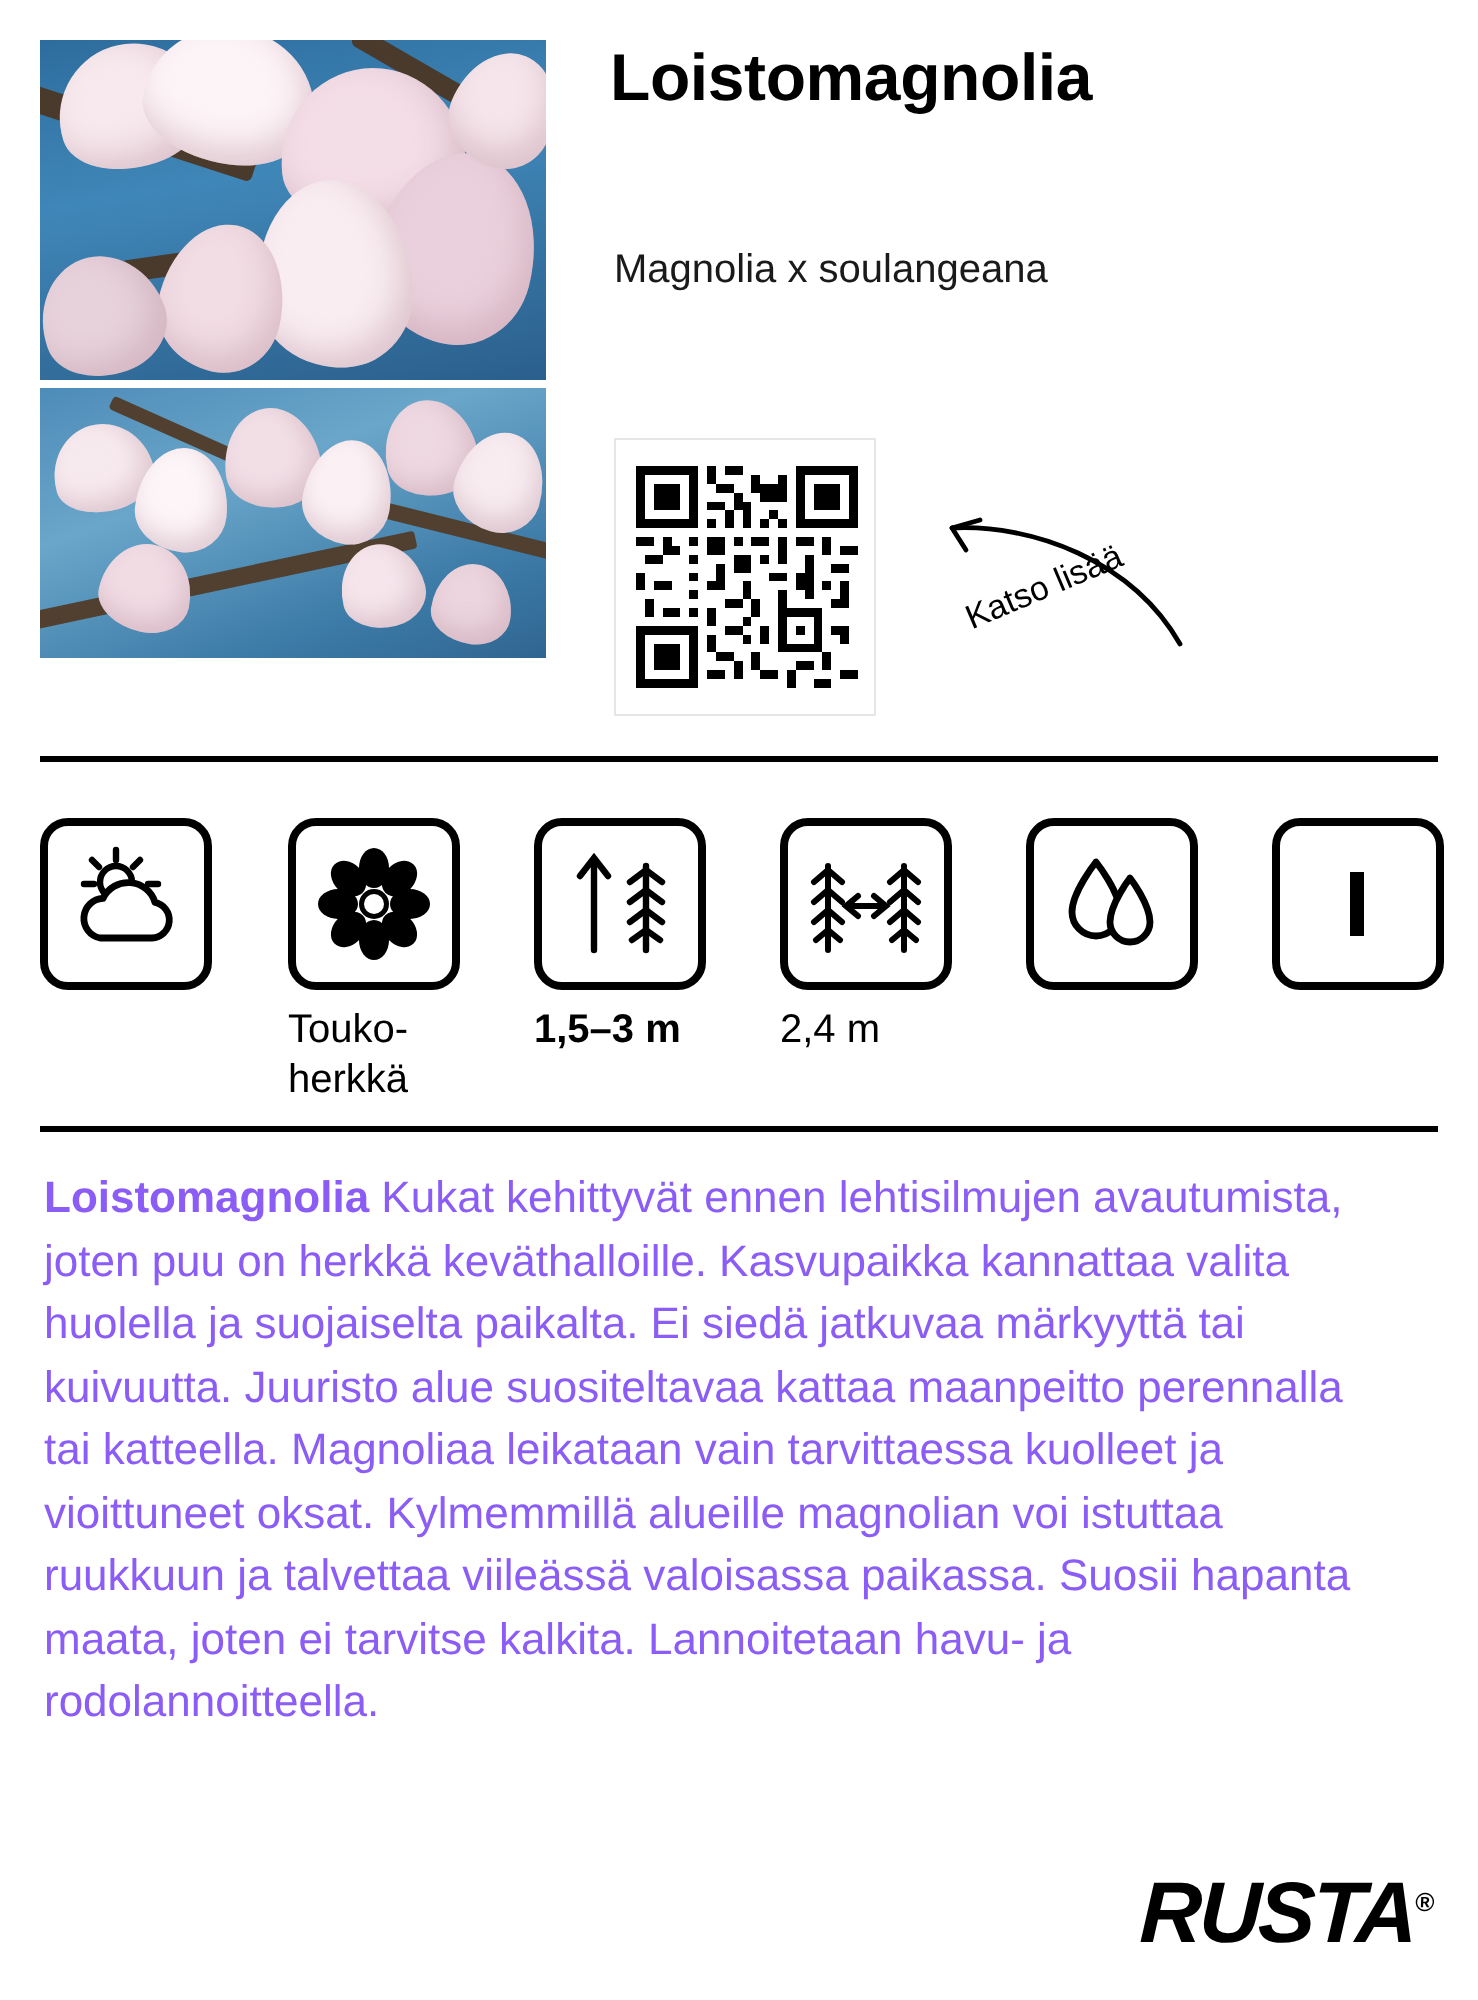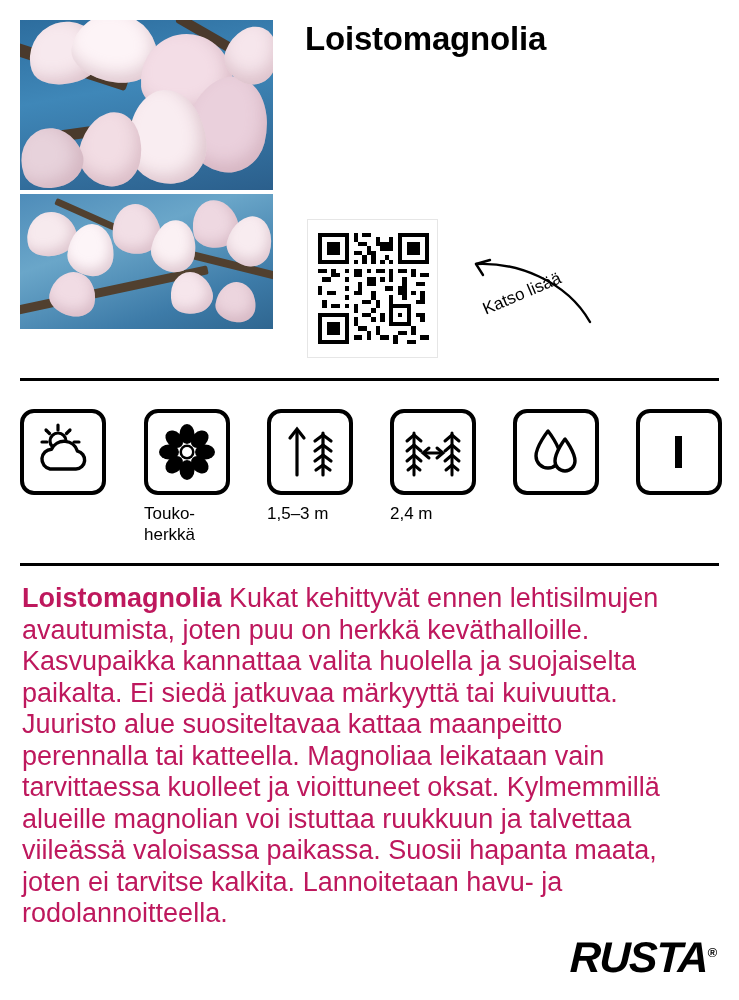--- a/index.html
+++ b/index.html
@@ -149,34 +149,34 @@
   .icon-box {
     width: 86px;
     height: 86px;
     border: 4px solid #000;
     border-radius: 14px;
     box-sizing: border-box;
     position: relative;
   }
   .icon-label {
     margin-top: 8px;
-    font-size: 17px;
+    font-size: 20px;
     line-height: 1.25;
     text-align: left;
   }
 
   
   .body-text {
     position: absolute;
     left: 22px;
     top: 583px;
     width: 660px;
-    font-size: 27px;
+    font-size: 22px;
     line-height: 31.5px;
-    color: #be185d;
+    color: #8b5cf6;
     text-align: left;
   }
   .body-text b { font-weight: bold; }
 
   
   .logo {
     position: absolute;
     right: 22px;
     bottom: 18px;
     font-size: 43px;
@@ -225,20 +225,21 @@
       <div class="pet" style="left:132px; top:26px; width:44px; height:52px; background:#fbf1f4; transform:rotate(10deg);"></div>
       <div class="pet" style="left:172px; top:6px; width:46px; height:48px; background:#eed8e1; transform:rotate(-12deg);"></div>
       <div class="pet" style="left:208px; top:22px; width:44px; height:50px; background:#f8ecf0; transform:rotate(16deg);"></div>
       <div class="pet" style="left:30px; top:78px; width:46px; height:44px; background:#f1dce4; transform:rotate(12deg);"></div>
       <div class="pet" style="left:150px; top:78px; width:42px; height:42px; background:#f6e6ec; transform:rotate(-14deg);"></div>
       <div class="pet" style="left:196px; top:88px; width:40px; height:40px; background:#ecd5de; transform:rotate(8deg);"></div>
     </div>
   </div>
 
   <div class="title">Loistomagnolia</div>
+  <div class="latin">Magnolia x soulangeana</div>
 
   <div class="qr-box">
     <svg class="qr-canvas" viewBox="0 0 25 25" shape-rendering="crispEdges">
       <rect width="25" height="25" fill="#ffffff"></rect>
       <g fill="#000000">
 
         <rect x="0" y="0" width="7" height="1"></rect>
           <rect x="0" y="6" width="7" height="1"></rect>
         <rect x="0" y="0" width="1" height="7"></rect>
           <rect x="6" y="0" width="1" height="7"></rect>
@@ -387,21 +388,21 @@
         </g>
         <circle cx="39" cy="39" r="5" fill="#fff"></circle>
       </svg>
     </div>
     <div class="icon-label">
       <span>Touko-</span><br>
       <span>herkkä</span>
     </div>
   </div>
 
-  <div class="icon-cell" style="left:247px;">
+  <div class="icon-cell" style="left:247px;font-weight:bold;">
     <div class="icon-box">
       <svg width="78" height="78" viewBox="0 0 78 78">
         <g stroke="#000" stroke-width="3.2" fill="none" stroke-linecap="round">
           <line x1="26" y1="62" x2="26" y2="17"></line>
           <path d="M19 25 L26 16 L33 25"></path>
           <line x1="52" y1="62" x2="52" y2="20"></line>
           <path d="M52 22 L44 28 M52 22 L60 28"></path>
           <path d="M52 32 L44 38 M52 32 L60 38"></path>
           <path d="M52 42 L44 48 M52 42 L60 48"></path>
           <path d="M52 52 L45 57 M52 52 L59 57"></path>

